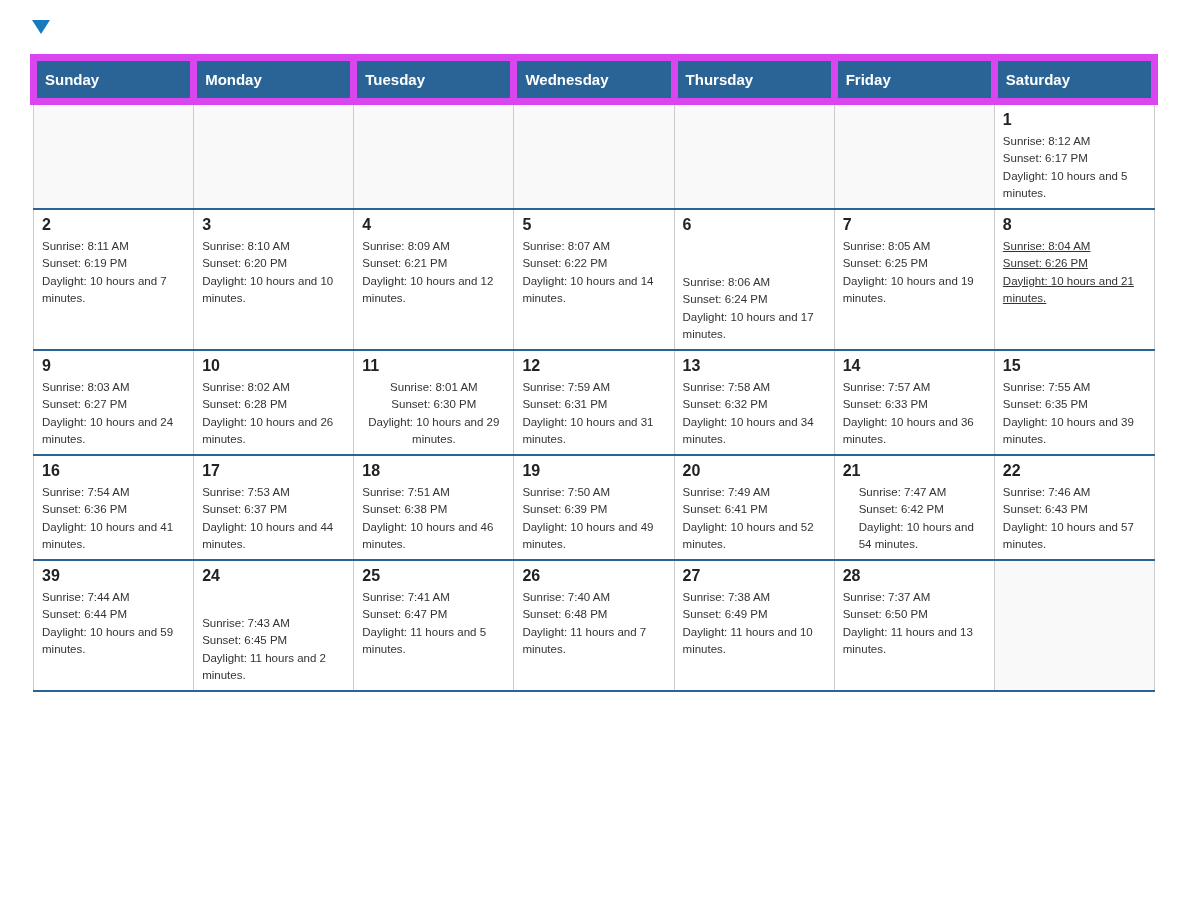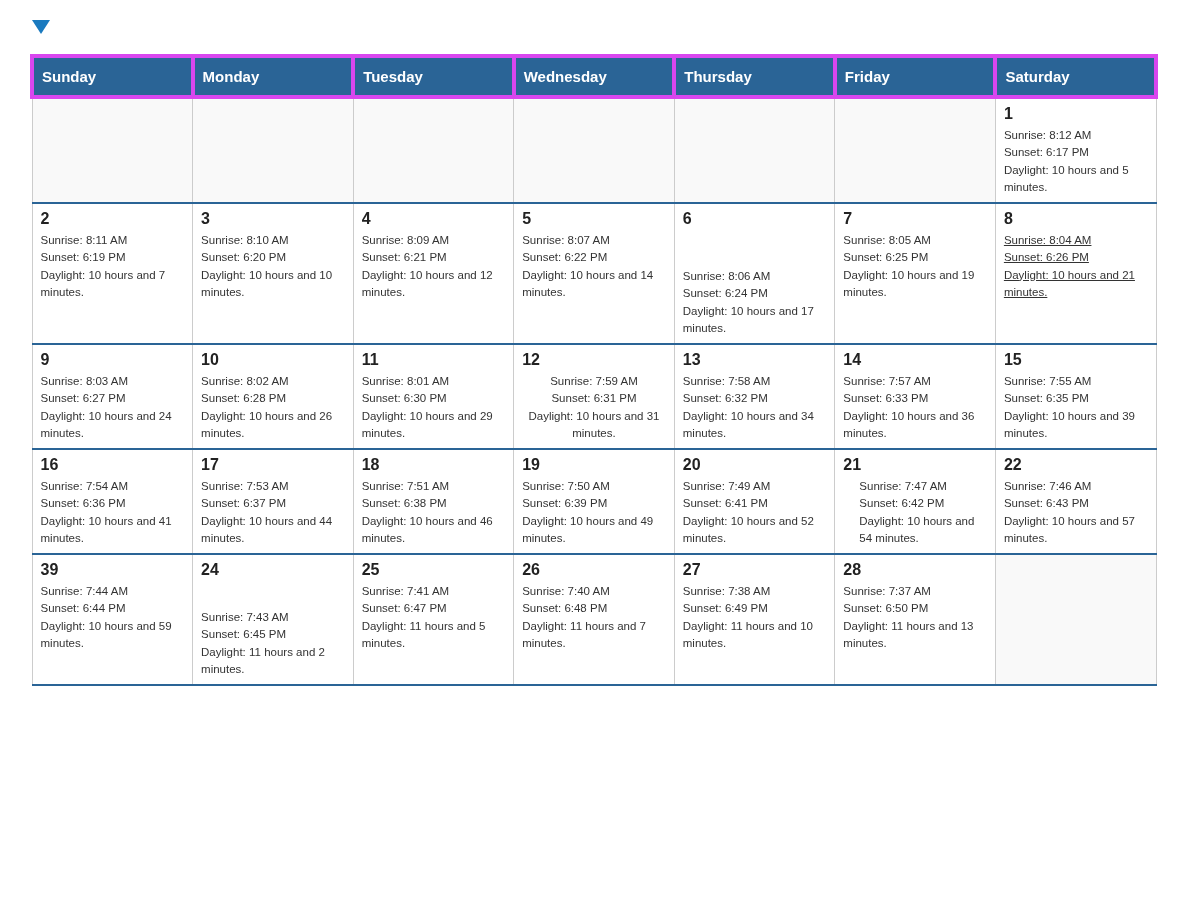--- a/index.html
+++ b/index.html
@@ -63,21 +63,21 @@
       width: 100%;
       border-collapse: collapse;
     }
     thead tr th {
       background-color: #2a6496;
       color: #fff;
       font-size: 15px;
       font-weight: bold;
       padding: 10px 8px;
       text-align: left;
-      border: 4px solid #d946ef;
+      border: 7px solid #d946ef;
       margin-left: 32px;
     }
     tbody tr td {
       vertical-align: top;
       border: 1px solid #ccc;
       padding: 6px 8px;
       width: calc(100% / 7);
       min-height: 100px;
       font-size: 12px;
       color: #333;
@@ -197,27 +197,27 @@
 Daylight: 10 hours and 24 minutes.</div>
         </td>
         <td>
           <span class="day-num">10</span>
           <div class="day-info" style="white-space: pre-line;">Sunrise: 8:02 AM
 Sunset: 6:28 PM
 Daylight: 10 hours and 26 minutes.</div>
         </td>
         <td>
           <span class="day-num">11</span>
-          <div class="day-info" style="white-space: pre-line;">Sunrise: 8:01 AM
+          <div class="day-info" style="white-space: pre-line; text-align: center;">Sunrise: 8:01 AM
 Sunset: 6:30 PM
 Daylight: 10 hours and 29 minutes.</div>
         </td>
         <td>
           <span class="day-num">12</span>
-          <div class="day-info" style="white-space: pre-line; text-align: center;">Sunrise: 7:59 AM
+          <div class="day-info" style="white-space: pre-line;">Sunrise: 7:59 AM
 Sunset: 6:31 PM
 Daylight: 10 hours and 31 minutes.</div>
         </td>
         <td>
           <span class="day-num">13</span>
           <div class="day-info" style="white-space: pre-line;">Sunrise: 7:58 AM
 Sunset: 6:32 PM
 Daylight: 10 hours and 34 minutes.</div>
         </td>
         <td>

